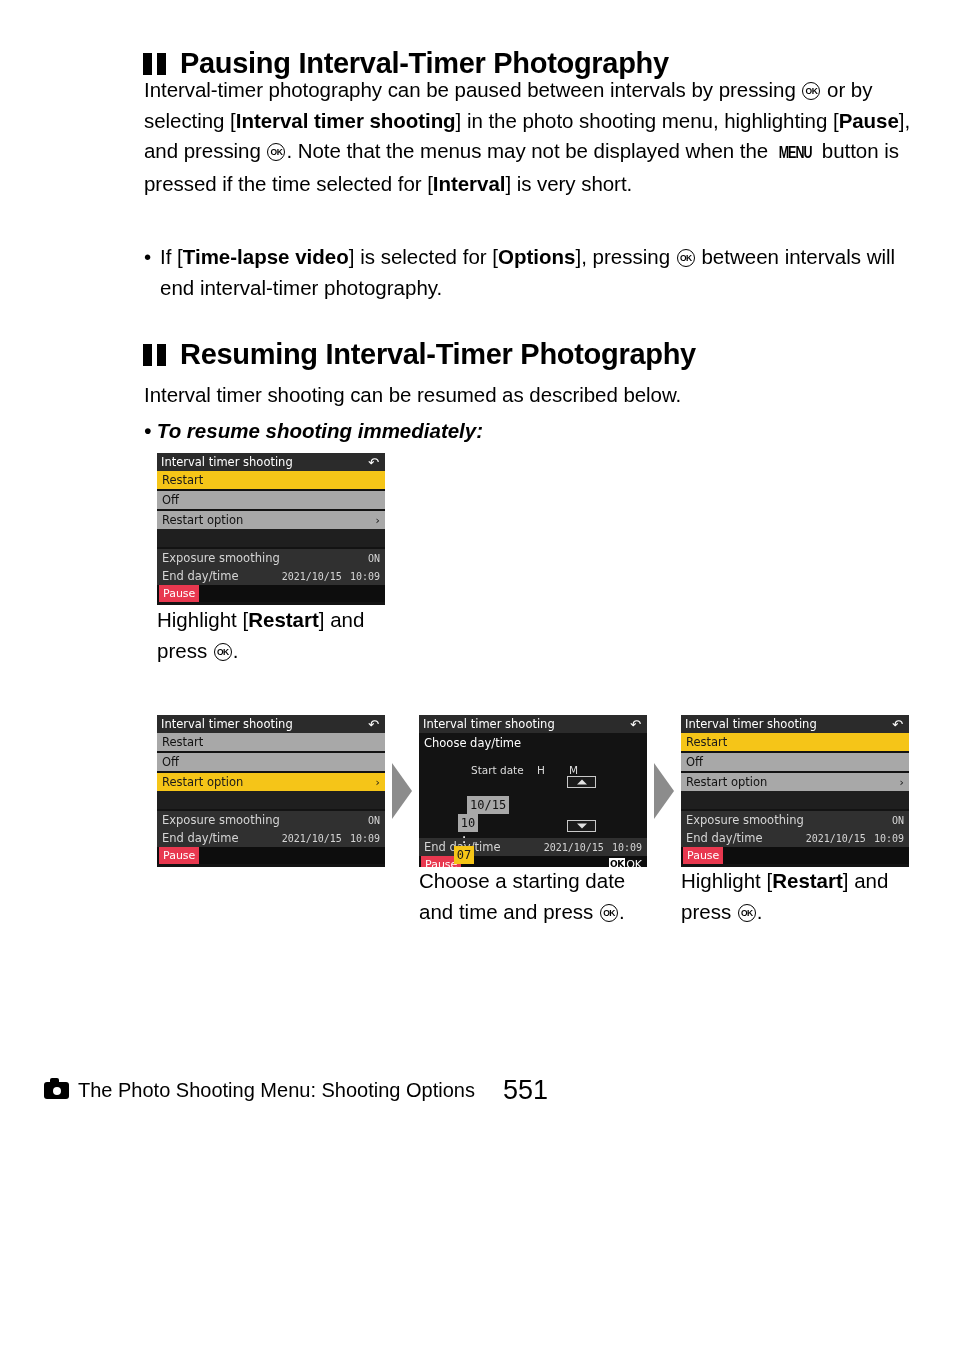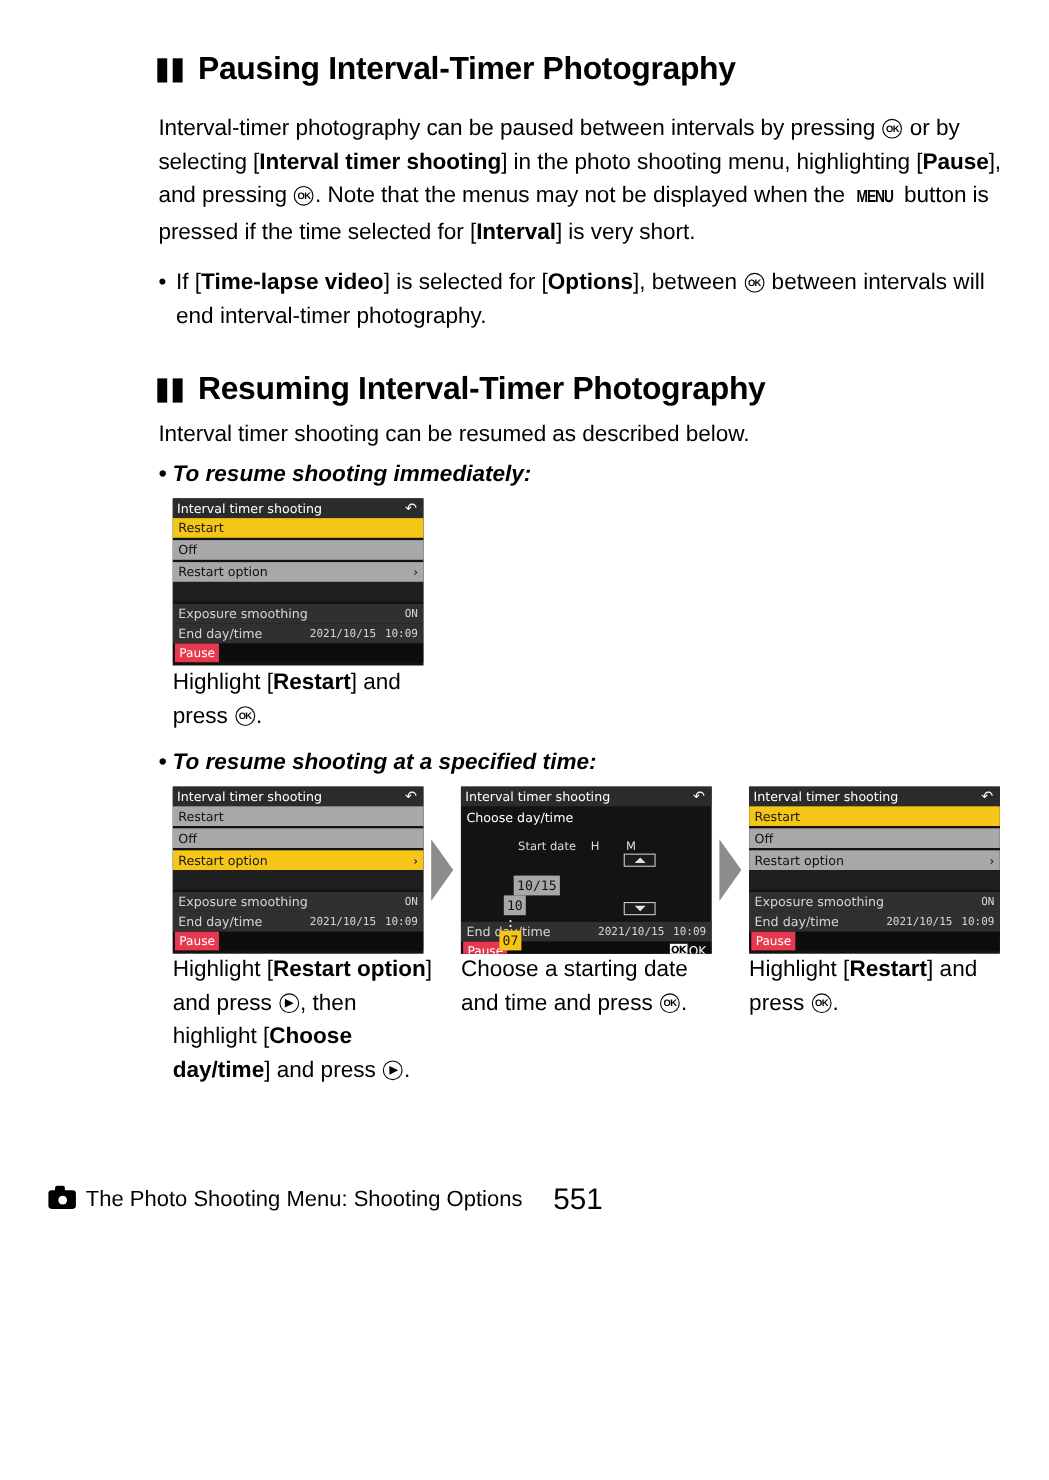--- a/index.html
+++ b/index.html
@@ -381,27 +381,27 @@
 <div class="page">
 
   <div class="section-heading" style="left:99px; top:47px;">
     <span class="pause-bars">
         <i></i>
         <i></i>
       </span>
     <span>Pausing Interval-Timer Photography</span>
   </div>
 
-  <div class="para" style="left:100px; top:102px; width:770px;">
+  <div class="para" style="left:100px; top:75px; width:770px;">
     <span>Interval-timer photography can be paused between intervals by pressing </span><span class="ok-glyph"></span><span> or by selecting [</span><b>Interval timer shooting</b><span>] in the photo shooting menu, highlighting [</span><b>Pause</b><span>], and pressing </span><span class="ok-glyph"></span><span>. Note that the menus may not be displayed when the </span><span class="menu-glyph">MENU</span><span> button is pressed if the time selected for [</span><b>Interval</b><span>] is very short.</span>
   </div>
 
   <div class="bullet-para" style="left:100px; top:242px; width:760px;">
     <span class="bd">•</span>
-    <span class="bt"><span>If [</span><b>Time-lapse video</b><span>] is selected for [</span><b>Options</b><span>], between </span><span class="ok-glyph"></span><span> between intervals will end interval-timer photography.</span></span>
+    <span class="bt"><span>If [</span><b>Time-lapse video</b><span>] is selected for [</span><b>Options</b><span>], pressing </span><span class="ok-glyph"></span><span> between intervals will end interval-timer photography.</span></span>
   </div>
 
   <div class="section-heading" style="left:99px; top:338px;">
     <span class="pause-bars">
         <i></i>
         <i></i>
       </span>
     <span>Resuming Interval-Timer Photography</span>
   </div>
 
@@ -443,21 +443,20 @@
     </div>
     <div class="lcd-bottom">
       <span class="pause-chip">Pause</span>
     </div>
   </div>
 
   <div class="caption" style="left:113px; top:605px; width:240px;">
     <span>Highlight [</span><b>Restart</b><span>] and press </span><span class="ok-glyph"></span><span>.</span>
   </div>
 
-  <div class="bullet-head" style="left:100px; top:678px;">• To resume shooting at a specified time:</div>
 
   <div class="lcd" style="left:113px; top:715px; width:228px; height:152px;">
     <div class="lcd-title">
       <span>Interval timer shooting</span>
       <span class="ret">↶</span>
     </div>
     <div class="lcd-row grey">
       <span>Restart</span>
     </div>
     <div class="lcd-sep"></div>
@@ -560,23 +559,20 @@
       <span class="vals">
         <span>2021/10/15</span>
         <span>10:09</span>
       </span>
     </div>
     <div class="lcd-bottom">
       <span class="pause-chip">Pause</span>
     </div>
   </div>
 
-  <div class="caption" style="left:113px; top:866px; width:240px;">
-    <span>Highlight [</span><b>Restart option</b><span>] and press </span><span class="right-glyph"></span><span>, then highlight [</span><b>Choose day/time</b><span>] and press </span><span class="right-glyph"></span><span>.</span>
-  </div>
 
   <div class="caption" style="left:375px; top:866px; width:230px;">
     <span>Choose a starting date and time and press </span><span class="ok-glyph"></span><span>.</span>
   </div>
 
   <div class="caption" style="left:637px; top:866px; width:240px;">
     <span>Highlight [</span><b>Restart</b><span>] and press </span><span class="ok-glyph"></span><span>.</span>
   </div>
 
   <div class="footer">

